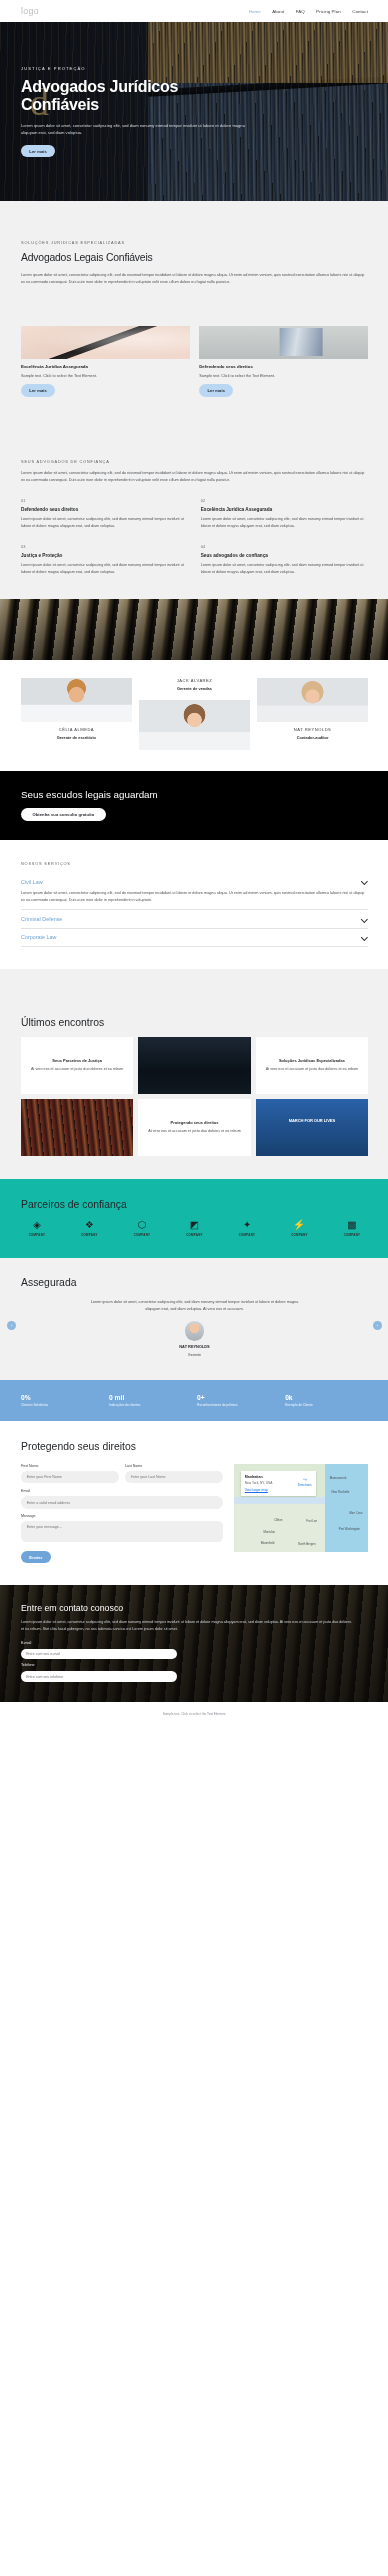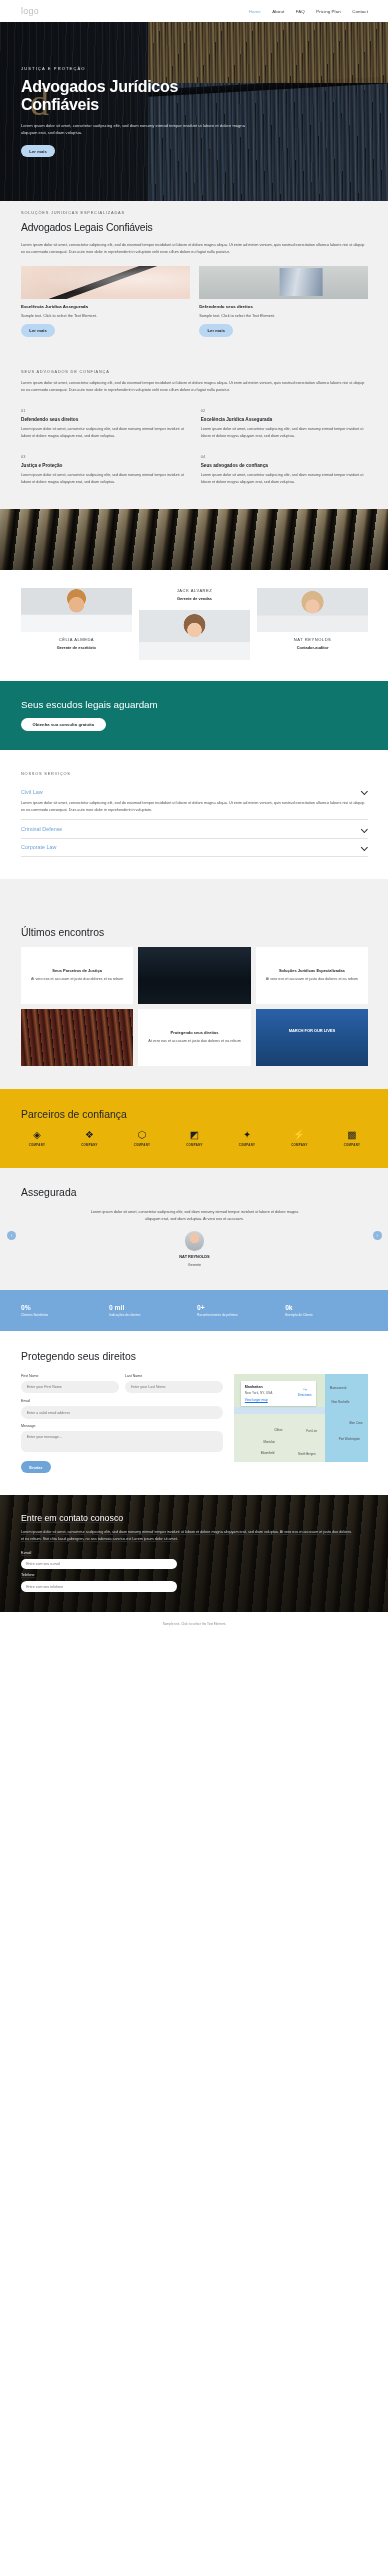--- a/index.html
+++ b/index.html
@@ -74,21 +74,21 @@
     background:#b9d6f2; color:#1e2227; font-size:4.1px; font-weight:700;
     padding:3.6px 8.3px; border-radius:10.4px; letter-spacing:0.1px;
   }
   .btn-white { background:#fff; color:#1e2227; padding:4.1px 11.4px; }
   .btn-blue-solid { background:#6fa4d8; color:#fff; }
 
   
   section { position: relative; }
   .s-grey { background:#f1f1f1; }
   .s-white { background:#ffffff; }
-  .pad { padding: 9px 21px; }
+  .pad { padding: 39px 21px; }
   .eyebrow {
     font-size:3.9px; letter-spacing:0.8px; text-transform:uppercase;
     color:#5e6166; margin-bottom:6.7px;
   }
   h2.sec-title {
     font-size:10.4px; font-weight:300; color:#23262a; letter-spacing:-0.2px;
     margin-bottom:8.3px; line-height:1.2;
   }
   p.body {
     font-size:3.8px; line-height:1.85; color:#4c5055; max-width:347px;
@@ -139,21 +139,21 @@
   .photo { width:100%; height:44px; background:#dcdfe2; position:relative; overflow:hidden; }
   .photo.p1 { background: radial-gradient(circle at 50% 38%, #e8b488 0 12%, transparent 13%), radial-gradient(circle at 50% 24%, #c98a45 0 14%, transparent 15%), linear-gradient(180deg,#dcdfe2 60%,#f4f5f6 61%); }
   .photo.p2 { background: radial-gradient(circle at 50% 42%, #f0c6a6 0 11%, transparent 12%), radial-gradient(circle at 50% 32%, #d8b68a 0 17%, transparent 18%), linear-gradient(180deg,#dfe3e6 62%,#eceef0 63%); }
   .photo.p3 { background: radial-gradient(circle at 50% 40%, #f2c9a8 0 11%, transparent 12%), radial-gradient(circle at 50% 30%, #8d6443 0 16%, transparent 17%), linear-gradient(180deg,#e2e5e8 64%,#f2f3f4 65%); }
   .m-name { font-size:4.1px; letter-spacing:0.5px; color:#3e4146; margin:5.2px 0 3.1px; }
   .m-role { font-size:3.9px; font-weight:700; color:#1f2124; }
   .team-mid { margin-top:7.3px; }
   .team-mid .photo { height:50px; }
 
   
-  .cta-blue { background:#0f766e; padding: 17.6px 21px 18.7px; }
+  .cta-blue { background:#000000; padding: 17.6px 21px 18.7px; }
   .cta-blue h2 { font-size:9.8px; font-weight:300; color:#fff; margin-bottom:8.3px; }
 
   
   .acc { padding: 21px 21px 22px; }
   .acc-row { border-bottom:0.5px solid #e2e2e2; padding:5.7px 0 5.7px; }
   .acc-head { display:flex; justify-content:space-between; align-items:center; cursor:pointer; }
   .acc-label { font-size:5.4px; font-weight:300; color:#6ea3d6; }
   .chev { width:4.7px; height:4.7px; border-right:0.7px solid #2b2b2b; border-bottom:0.7px solid #2b2b2b; transform:rotate(45deg); margin-right:1.6px; }
   .acc-body { font-size:3.8px; line-height:1.85; color:#4c5055; margin-top:5.2px; }
 
@@ -164,21 +164,21 @@
   .tile { height:57px; display:flex; flex-direction:column; align-items:center; justify-content:center; text-align:center; padding:5.2px; }
   .tile.text { background:#fff; }
   .tile-title { font-size:4px; font-weight:700; color:#1f2124; line-height:1.35; margin-bottom:3.6px; }
   .tile-text { font-size:3.7px; line-height:1.6; color:#4c5055; }
   .tile.img-police { background:linear-gradient(180deg,#1c2733,#0a1118 60%,#101820), radial-gradient(circle at 45% 30%,#cfe9ef 0 6%,transparent 7%); }
   .tile.img-books { background:repeating-linear-gradient(84deg,#6e2f24 0,#3a1410 4.7px,#8b4a2c 7.8px,#1c0b08 11.4px); }
   .tile.img-march { background:linear-gradient(180deg,#2a61a8,#17406f), repeating-linear-gradient(0deg,transparent 0 8.3px, rgba(255,255,255,.07) 8.3px 9.3px); position:relative; }
   .tile.img-march::after{ content:"MARCH FOR OUR LIVES"; position:absolute; left:8%; top:34%; width:84%; font-size:4.1px; font-weight:700; color:#fff; line-height:1.15; letter-spacing:-0.1px; }
 
   
-  .partners { background:#eab308; padding:19.7px 21px 21px; }
+  .partners { background:#14b8a6; padding:19.7px 21px 21px; }
   .partners h2 { font-size:10.4px; font-weight:300; color:#23262a; margin-bottom:10.4px; }
   .logo-row { display:flex; justify-content:space-between; align-items:center; }
   .logo-item { display:flex; flex-direction:column; align-items:center; gap:2.6px; width:32px; }
   .logo-mark { font-size:9.8px; color:#1f2124; line-height:1; }
   .logo-name { font-size:2.9px; font-weight:700; letter-spacing:0.3px; color:#2b2b2b; }
 
   
   .testi { background:#f1f1f1; padding:19.7px 21px 23px; position:relative; }
   .testi h2 { font-size:10.4px; font-weight:300; color:#23262a; margin-bottom:10.4px; }
   .testi-quote { font-size:3.8px; line-height:1.85; color:#4c5055; text-align:center; max-width:223px; margin:0 auto 8.3px; }
@@ -217,21 +217,21 @@
   .map-card { position:absolute; left:5%; top:9%; width:56%; background:#fff; padding:3.6px 4.1px; box-shadow:0 0.5px 1.6px rgba(0,0,0,.25); }
   .map-title { font-size:3.6px; font-weight:700; color:#1f2124; }
   .map-sub { font-size:3.2px; color:#5f6368; margin-top:1.6px; }
   .map-link { font-size:3.2px; color:#1a73e8; margin-top:3.6px; display:block; }
   .map-dir { position:absolute; right:4.1px; top:4.7px; text-align:center; }
   .map-dir-ico { font-size:5.2px; color:#1a73e8; }
   .map-dir-txt { font-size:3.1px; color:#1a73e8; }
   .map-lbl { position:absolute; font-size:2.9px; color:#4a4f55; }
 
   
-  .footer { position:relative; padding:17.6px 21px 15.6px; overflow:hidden;text-decoration:underline; }
+  .footer { position:relative; padding:17.6px 21px 15.6px; overflow:hidden; }
   .footer-bg { position:absolute; inset:0;
     background:
       linear-gradient(180deg, rgba(12,10,7,.82), rgba(10,9,7,.9)),
       repeating-linear-gradient(95deg,#c3b291 0,#8e7a55 7.3px,#3a3122 10.4px,#0c0a07 14.5px),
       #100e0b;
   }
   .footer-in { position:relative; }
   .footer h2 { font-size:8.8px; font-weight:300; color:#fff; margin-bottom:6.2px; }
   .footer p.ftext { font-size:3.7px; line-height:1.8; color:#cfd2d6; max-width:332px; margin-bottom:8.3px; }
   .f-field { margin-bottom:4.7px; max-width:156px; }

